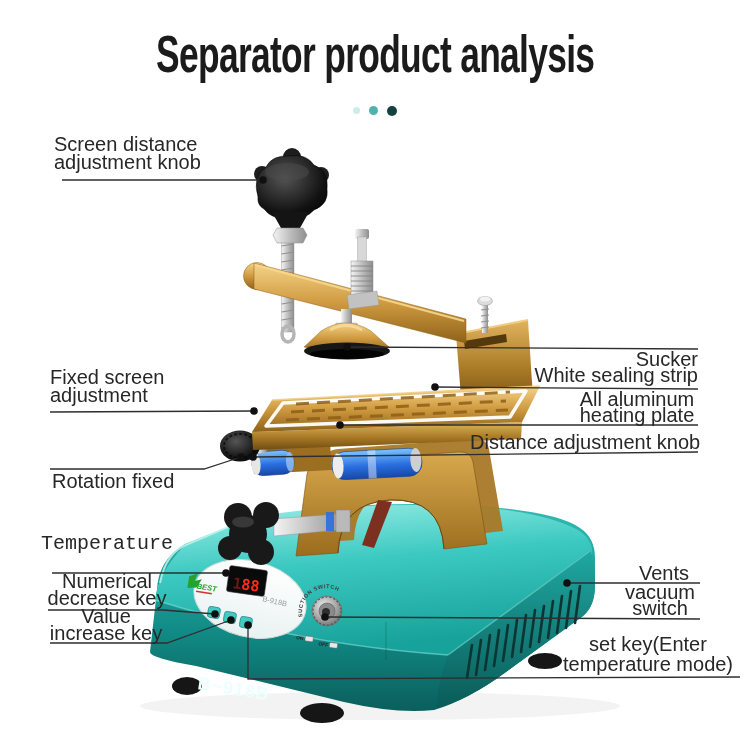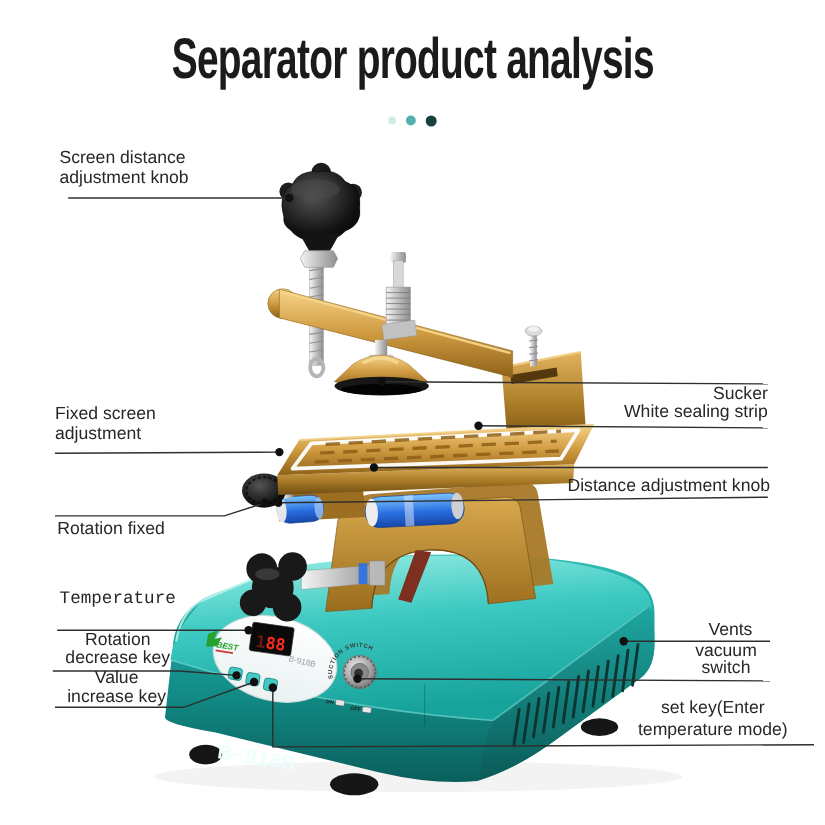--- a/index.html
+++ b/index.html
@@ -7,21 +7,21 @@
          font-family:"Liberation Sans",sans-serif;}
   #title-wrap{position:absolute;left:0;right:0;top:24px;text-align:center;}
   #title-wrap .t{display:inline-block;font-size:52px;font-weight:bold;color:#1b1b1b;
          letter-spacing:-1px;transform:scaleX(.68);transform-origin:center;white-space:nowrap;}
   #dots{position:absolute;left:0;right:0;top:101px;text-align:center;}
   #dots .dot{display:inline-block;border-radius:50%;vertical-align:middle;margin:0 2.5px;}
   #dots .d0{width:7px;height:7px;}
   #dots .d1{width:9px;height:9px;}
   #dots .d2{width:10px;height:10px;}
   svg{position:absolute;left:0;top:0;}
-  .lbl{position:absolute;font-size:16px;line-height:18px;color:#272727;}
+  .lbl{position:absolute;font-size:20px;line-height:18px;color:#272727;}
   .lbl span{display:block;white-space:nowrap;}
   .ctr{text-align:center;}
   .rgt{text-align:right;}
   #lbl-screen-distance{left:54px;top:135px;}
   #lbl-fixed-screen{left:50px;top:368px;}
   #lbl-rotation-fixed{left:52px;top:446px;margin-top:26px;}
   #lbl-temperature{left:40px;top:535px;width:134px;font-family:Liberation Mono, monospace;}
   #lbl-numerical{left:40px;top:573px;width:134px;line-height:17px;}
   #lbl-value{left:40px;top:608px;width:132px;line-height:17px;}
   #lbl-sucker{left:556px;top:326px;width:142px;margin-top:24px;}
@@ -345,33 +345,37 @@
     <span>Fixed screen</span>
     <span>adjustment</span>
   </div>
   <div class="lbl" id="lbl-rotation-fixed">
     <span>Rotation fixed</span>
   </div>
   <div class="lbl ctr" id="lbl-temperature">
     <span>Temperature</span>
   </div>
   <div class="lbl ctr" id="lbl-numerical">
-    <span>Rotation</span>
+    <span>Numerical</span>
     <span>decrease key</span>
   </div>
   <div class="lbl ctr" id="lbl-value">
     <span>Value</span>
     <span>increase key</span>
   </div>
   <div class="lbl rgt" id="lbl-sucker">
     <span>Sucker</span>
   </div>
   <div class="lbl rgt" id="lbl-white-sealing">
     <span>White sealing strip</span>
   </div>
+  <div class="lbl ctr" id="lbl-aluminum">
+    <span>All aluminum</span>
+    <span>heating plate</span>
+  </div>
   <div class="lbl rgt" id="lbl-distance">
     <span>Distance adjustment knob</span>
   </div>
   <div class="lbl ctr" id="lbl-vents">
     <span>Vents</span>
   </div>
   <div class="lbl ctr" id="lbl-vacuum">
     <span>vacuum</span>
     <span>switch</span>
   </div>

